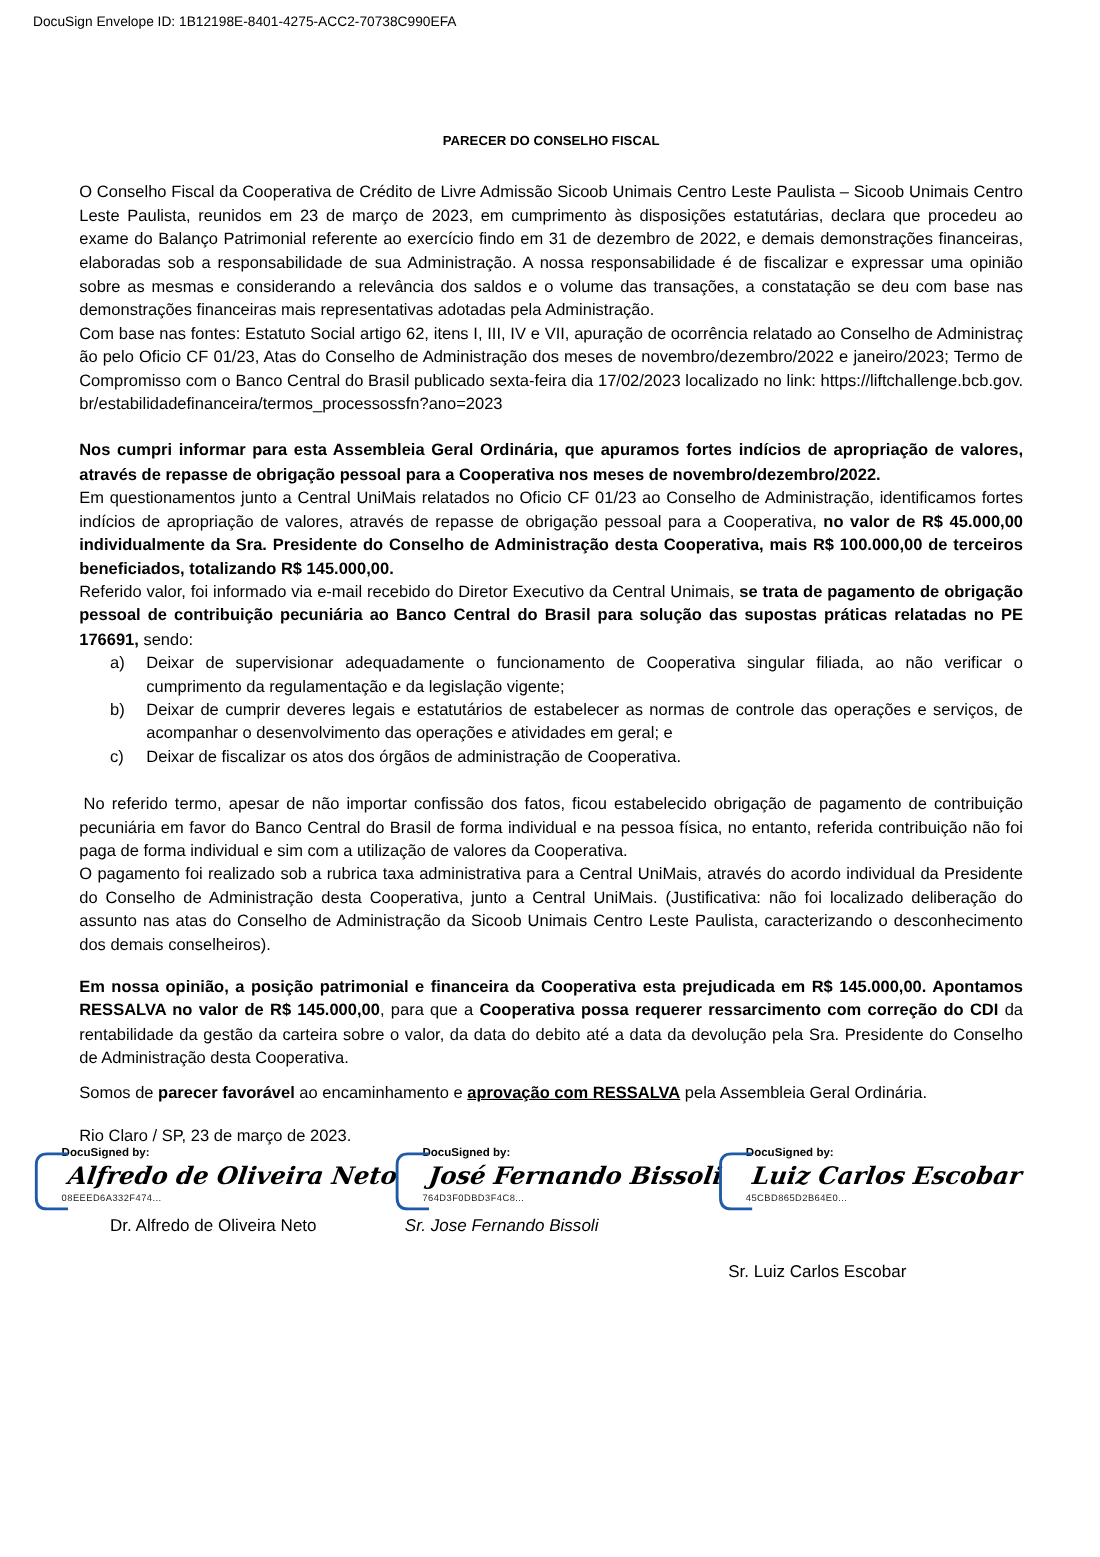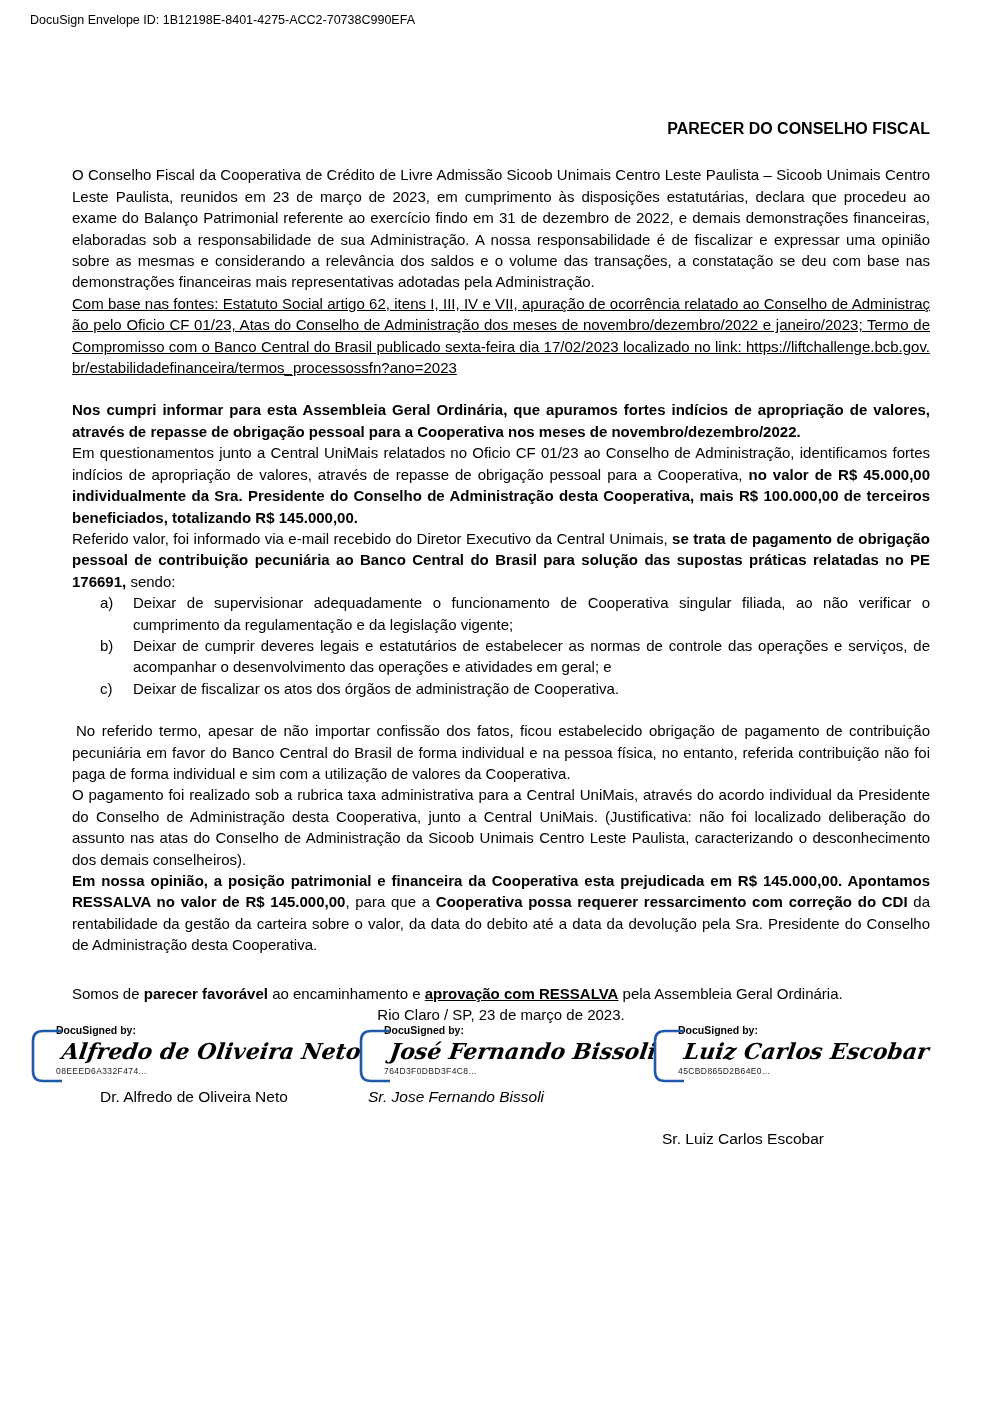--- a/index.html
+++ b/index.html
@@ -23,38 +23,38 @@
   }
   .content {
     position: absolute;
     top: 118px;
     left: 72px;
     width: 858px;
     font-size: 15px;
     line-height: 21.4px;
   }
   .doc-title {
-    text-align: right;
+    text-align: center;
     font-weight: bold;
-    font-size: 16px;
+    font-size: 12px;
     margin: 0 0 25px 0;
   }
   .para { margin: 0; text-align: justify; }
   .para b { font-weight: bold; }
   .para u { text-decoration: underline; }
   .gap21 { margin-top: 21px; }
-  .gap17 { }
-  .gap27 { margin-top: 27px; }
+  .gap17 { margin-top: 17px; }
+  .gap27 { margin-top: 10px; }
   .indent-sm { text-indent: 4px; }
-  .word-break { word-break: break-all; text-decoration: underline; }
+  .word-break { word-break: break-all; }
   .list { margin: 0; }
   .list-item { display: flex; text-align: justify; }
   .list-marker { width: 33px; padding-left: 28px; flex: 0 0 61px; }
   .list-text { flex: 1; }
-  .date-line { text-align: center; }
+  .date-line { margin-top: 18px; text-align: left; }
   .sig-row {
     position: relative;
     height: 100px;
     margin-left: -42px;
     margin-top: -2px;
   }
   .sig-block { position: absolute; top: 0; }
   .sig-block.b1 { left: 0;   width: 310px; }
   .sig-block.b2 { left: 328px; width: 290px; }
   .sig-block.b3 { left: 622px; width: 300px; }

